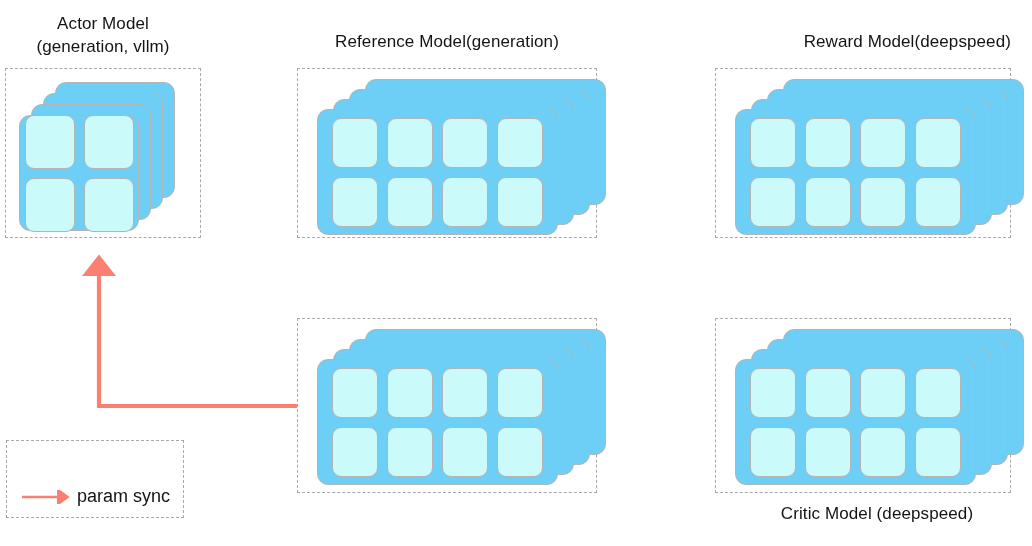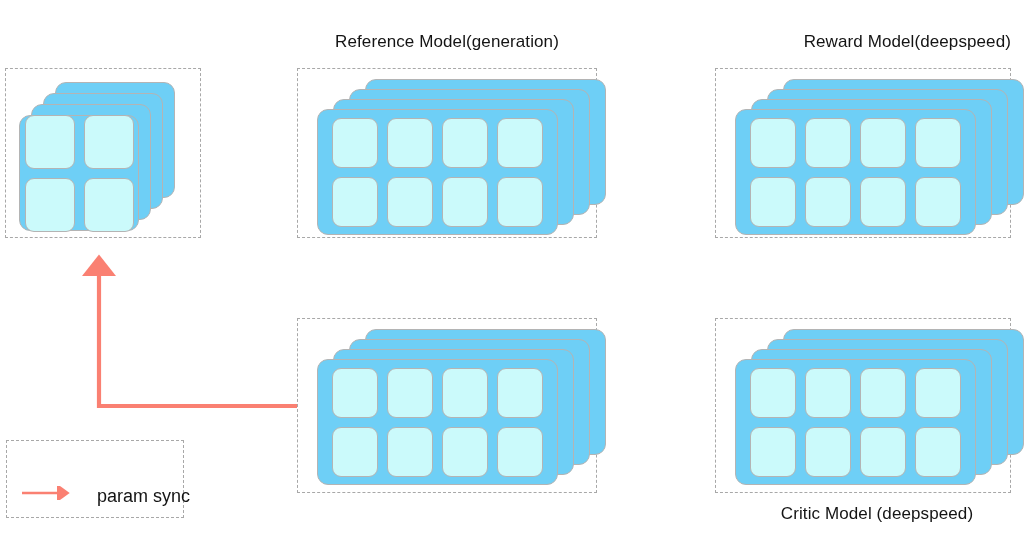--- a/index.html
+++ b/index.html
@@ -86,21 +86,22 @@
   .legend-box {
     position: absolute;
     border: 1.6px dashed #a8a8a8;
     box-sizing: border-box;
   }
   .legend-row {
     position: absolute;
     left: 14px;
     bottom: 10px;
     display: flex;
-    gap: 20px;
+    align-items: center;
+    gap: 0;
   }
   .legend-label {
     font-size: 18px;
     color: #141414;
     white-space: nowrap;
   }
 </style>
 </head>
 <body>
 
@@ -108,20 +109,22 @@
 
   <svg class="connector" viewBox="0 0 1032 546" width="1032" height="546">
     <defs>
       <marker id="ah" markerWidth="9" markerHeight="9" refX="3.4" refY="4.5" orient="auto" markerUnits="strokeWidth">
         <path d="M0,0.4 L0,8.6 L5.2,4.5 z" fill="#fa8072"></path>
       </marker>
     </defs>
     <path d="M297,406 L99,406 L99,262" fill="none" stroke="#fa8072" stroke-width="4.2" stroke-linecap="butt" stroke-linejoin="miter" marker-end="url(#ah)"></path>
   </svg>
 
+  <div class="title" style="left:5px; top:12px; width:196px;">Actor Model
+(generation, vllm)</div>
 
   <div class="group-box" style="left:5px; top:68px; width:196px; height:170px;"></div>
 
   <div class="stack" style="left:5px; top:68px; width:196px; height:170px;">
     <div class="card" style="left:50px; top:14px; width:120px; height:116px;"></div>
     <div class="card" style="left:38px; top:25px; width:120px; height:116px;"></div>
     <div class="card" style="left:26px; top:36px; width:120px; height:116px;"></div>
     <div class="card card-front grid-2x2" style="left:14px; top:47px; width:120px; height:116px;">
       <div class="chip"></div>
       <div class="chip"></div>

